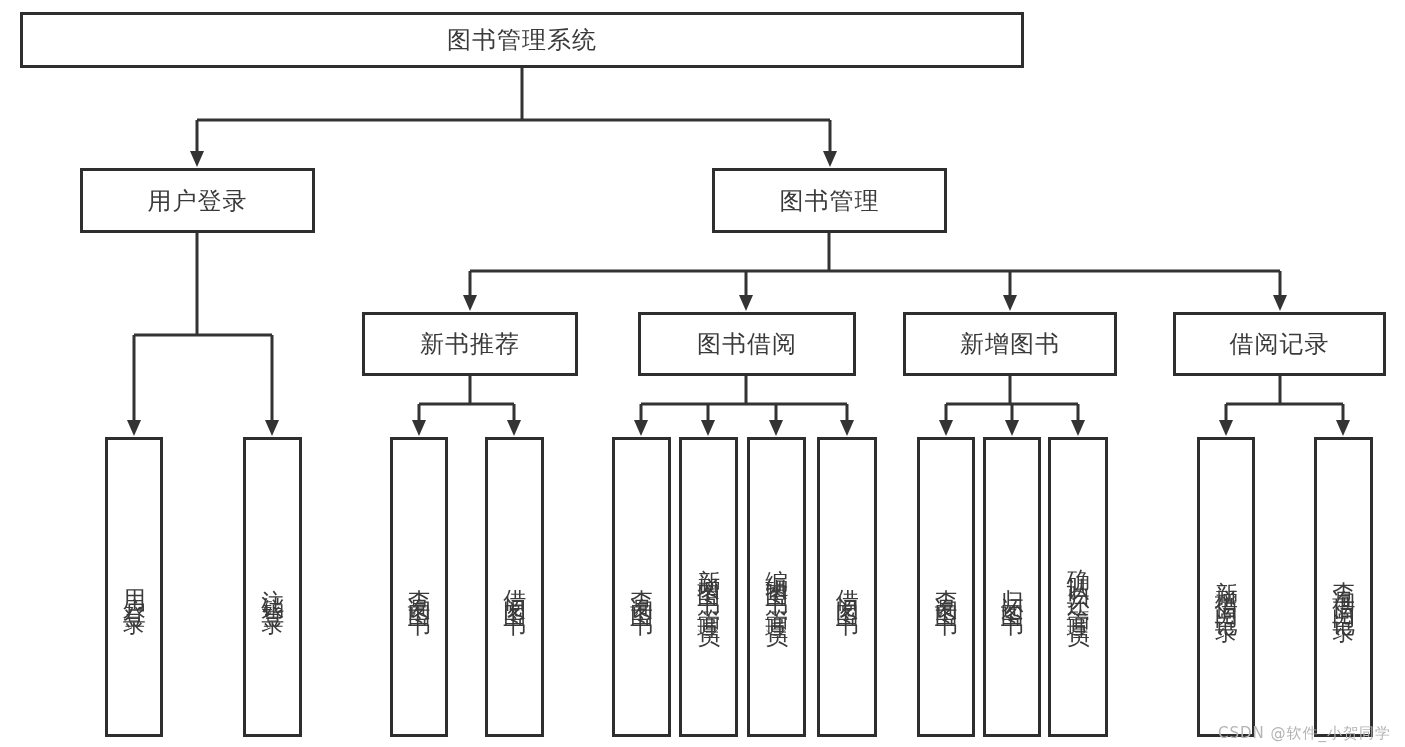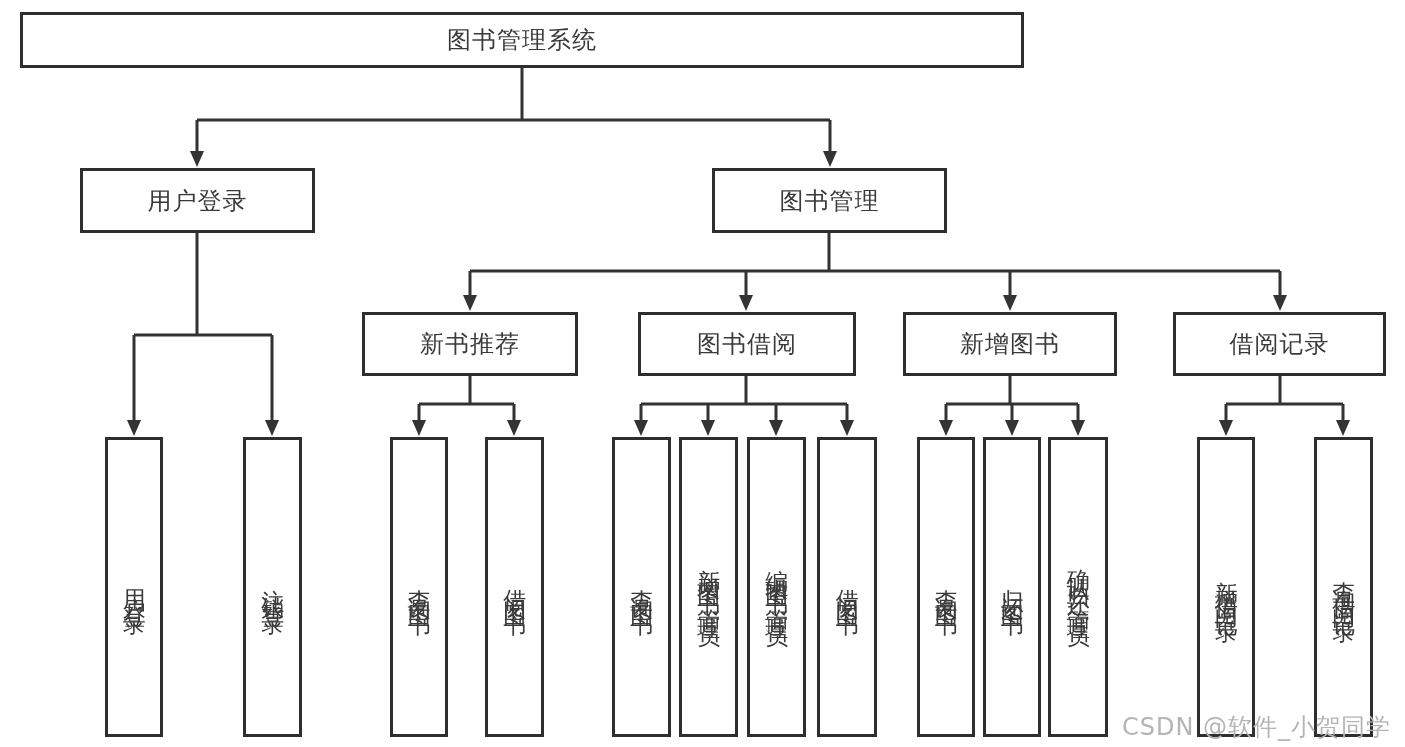--- a/index.html
+++ b/index.html
@@ -27,21 +27,21 @@
     writing-mode:vertical-rl;
     text-orientation:mixed;
     font-size:23px;
     letter-spacing:8px;
     line-height:1.1;
   }
   .watermark{
     position:absolute;
     right:14px;bottom:4px;
     z-index:3;
-    font-size:24px;
+    font-size:15px;
     color:#b4b4b4;
     letter-spacing:1px;
     white-space:nowrap;
   }
 </style>
 </head>
 <body>
 
 <div id="canvas">
 

